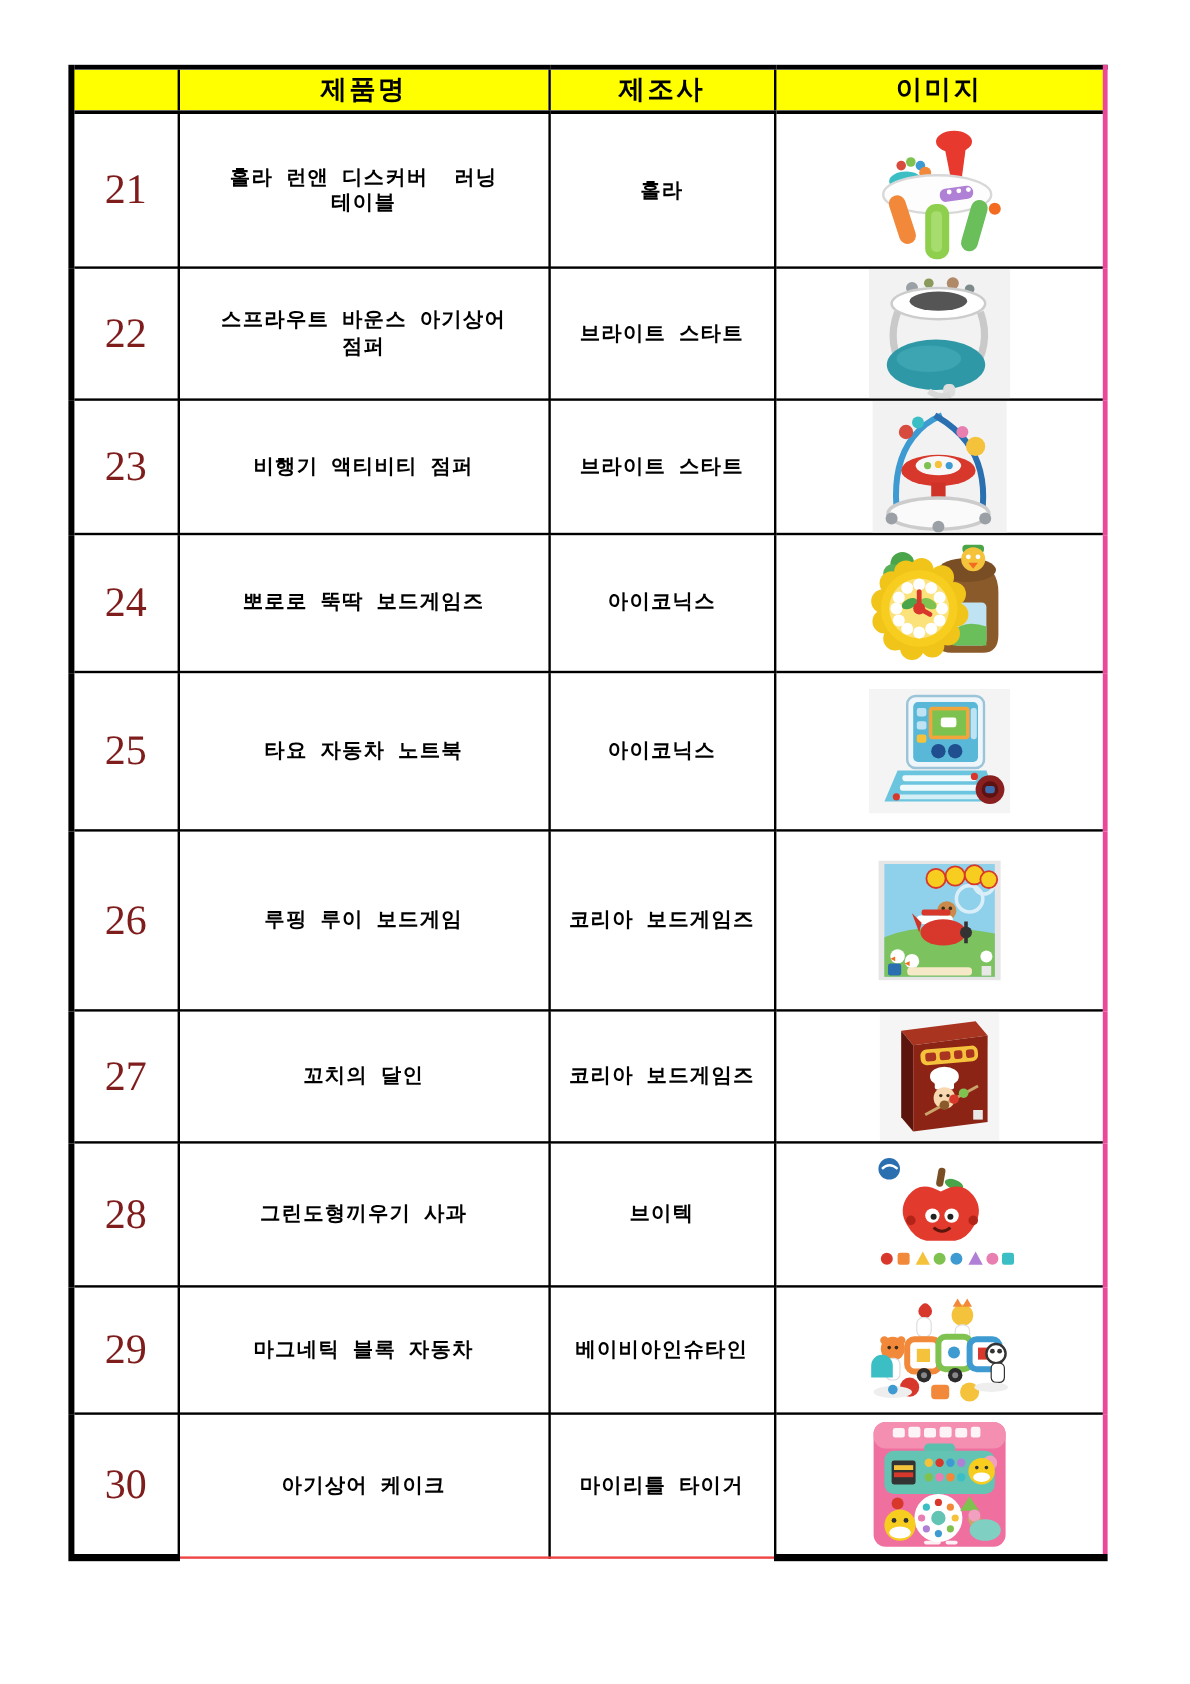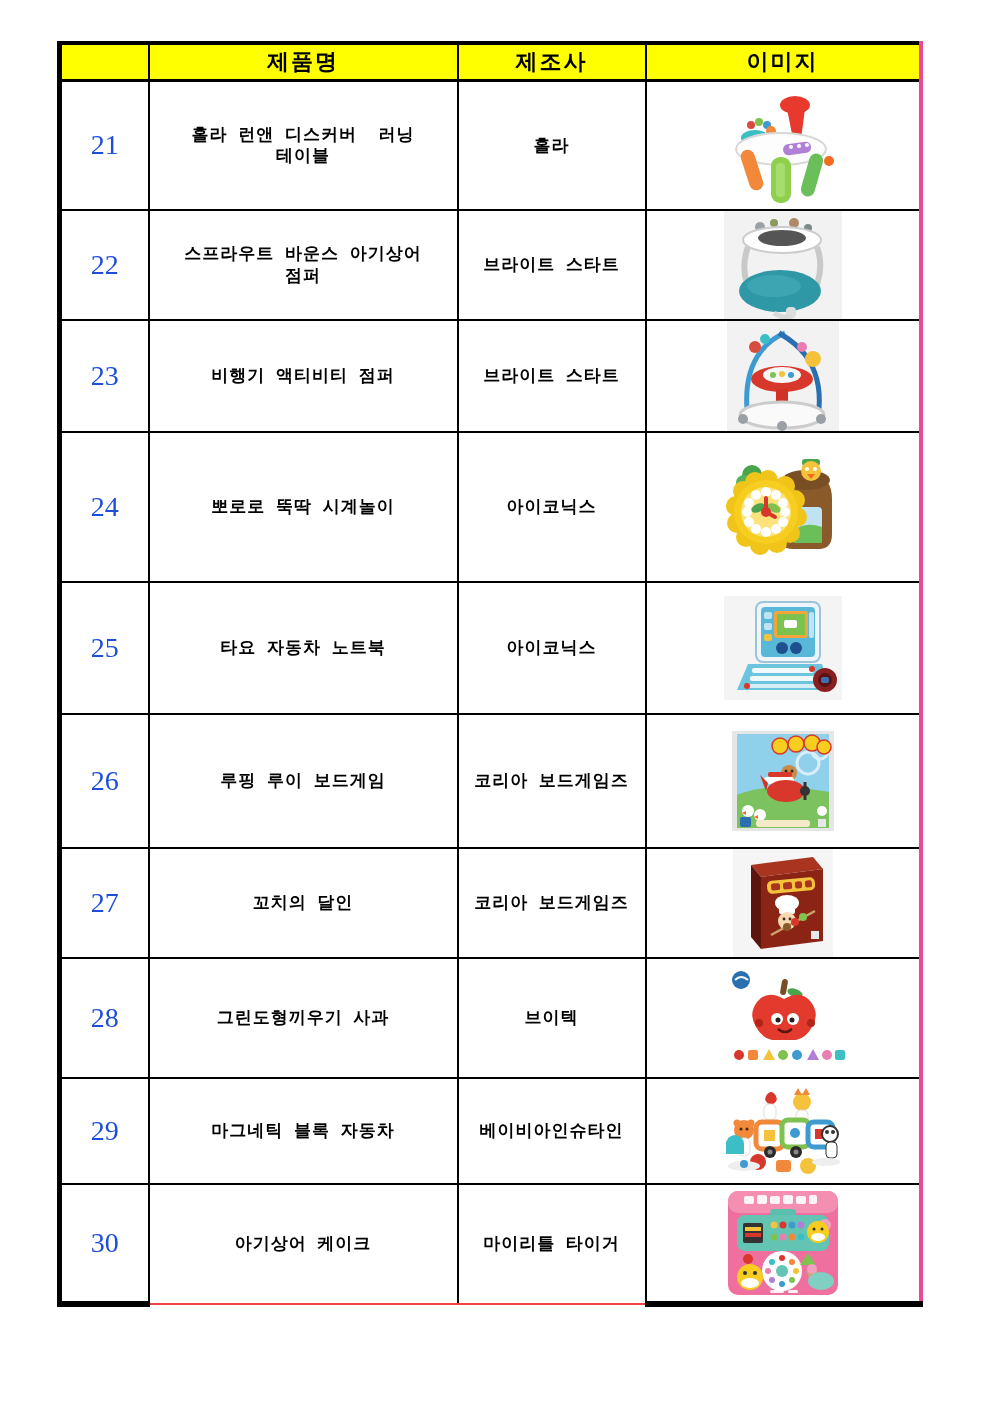--- a/index.html
+++ b/index.html
@@ -3,50 +3,50 @@
 <meta charset="utf-8">
 <style>
   html,body{margin:0;padding:0;}
   body{
     width:992px;height:1403px;background:#ffffff;
     font-family:"Liberation Sans","DejaVu Sans",sans-serif;
     color:#000;
   }
   .sheet{position:relative;width:992px;height:1403px;background:#fff;overflow:hidden;}
   table.product-table{
-    position:absolute;left:57px;top:41px;
+    position:absolute;left:57px;top:54px;
     border-collapse:collapse;table-layout:fixed;width:861px;
   }
   col.c1{width:89px;} col.c2{width:309px;} col.c3{width:188px;} col.c4{width:275px;}
   th,td{border:2px solid #000;padding:0;vertical-align:middle;overflow:hidden;}
   thead th{
     background:#ffff00;
     border-top:4px solid #000;border-bottom:3px solid #000;
     font-family:"Liberation Serif","DejaVu Serif",serif;
     font-weight:600;font-size:22px;text-align:center;height:34px;
     letter-spacing:2px;
   }
   .cell-l{border-left:5px solid #000;}
   .cell-r{border-right:4px solid #ec4899;}
   tbody tr:last-child .cell-l{border-bottom:6px solid #000;}
   tbody tr:last-child .cell-r{border-bottom:6px solid #000;}
   tbody tr:last-child .mid{border-bottom:2px solid #ef4444;}
   tbody tr:nth-child(1){height:129px;}
   tbody tr:nth-child(2){height:110px;}
   tbody tr:nth-child(3){height:112px;}
-  tbody tr:nth-child(4){height:150px;}
+  tbody tr:nth-child(4){height:115px;}
   tbody tr:nth-child(5){height:132px;}
-  tbody tr:nth-child(6){height:134px;}
+  tbody tr:nth-child(6){height:150px;}
   tbody tr:nth-child(7){height:83px;}
   tbody tr:nth-child(8){height:120px;}
   tbody tr:nth-child(9){height:106px;}
   tbody tr:nth-child(10){height:106px;}
   td.num{
     font-family:"Liberation Serif","DejaVu Serif",serif;
-    font-size:28px;text-align:center;color:#1d4ed8;
+    font-size:35px;text-align:center;color:#7f1d1d;
   }
   td.name,td.maker{
     font-weight:bold;font-size:17px;text-align:center;
     letter-spacing:1px;word-spacing:5px;line-height:1.25;
     white-space:pre-wrap;
   }
   td.imgcell{text-align:center;}
   .img-wrap{display:flex;align-items:center;justify-content:center;width:100%;height:100%;}
 </style>
 </head>
@@ -150,21 +150,21 @@
             <circle cx="16" cy="98" r="5" fill="#9aa0a6"></circle>
                 <circle cx="94" cy="98" r="5" fill="#9aa0a6"></circle>
                 <circle cx="55" cy="105" r="5" fill="#9aa0a6"></circle>
           </svg>
             </div>
         </td>
       </tr>
 
       <tr>
         <td class="num cell-l">24</td>
-        <td class="name mid">뽀로로 뚝딱 시계놀이</td>
+        <td class="name mid">뽀로로 뚝딱 보드게임즈</td>
         <td class="maker mid">아이코닉스</td>
         <td class="imgcell cell-r">
           <div class="img-wrap">
               <svg width="118" height="112" viewBox="0 0 118 112" role="img" aria-label="yellow flower clock toy on brown tree trunk with bird character">
             <path d="M60 30 q-8 20 -6 52 q0 16 15 16 h26 q13 0 13 -15 V 48 q0 -22 -18 -24z" fill="#8a5a2b"></path>
             <ellipse cx="82" cy="29" rx="24" ry="10" fill="#7a4e24"></ellipse>
             <rect x="78" y="8" width="18" height="7" rx="3" fill="#4aa54a"></rect>
             <circle cx="87" cy="20" r="10" fill="#f5c33b"></circle>
             <circle cx="83" cy="18" r="2" fill="#fff"></circle>
                 <circle cx="91" cy="18" r="2" fill="#fff"></circle>

